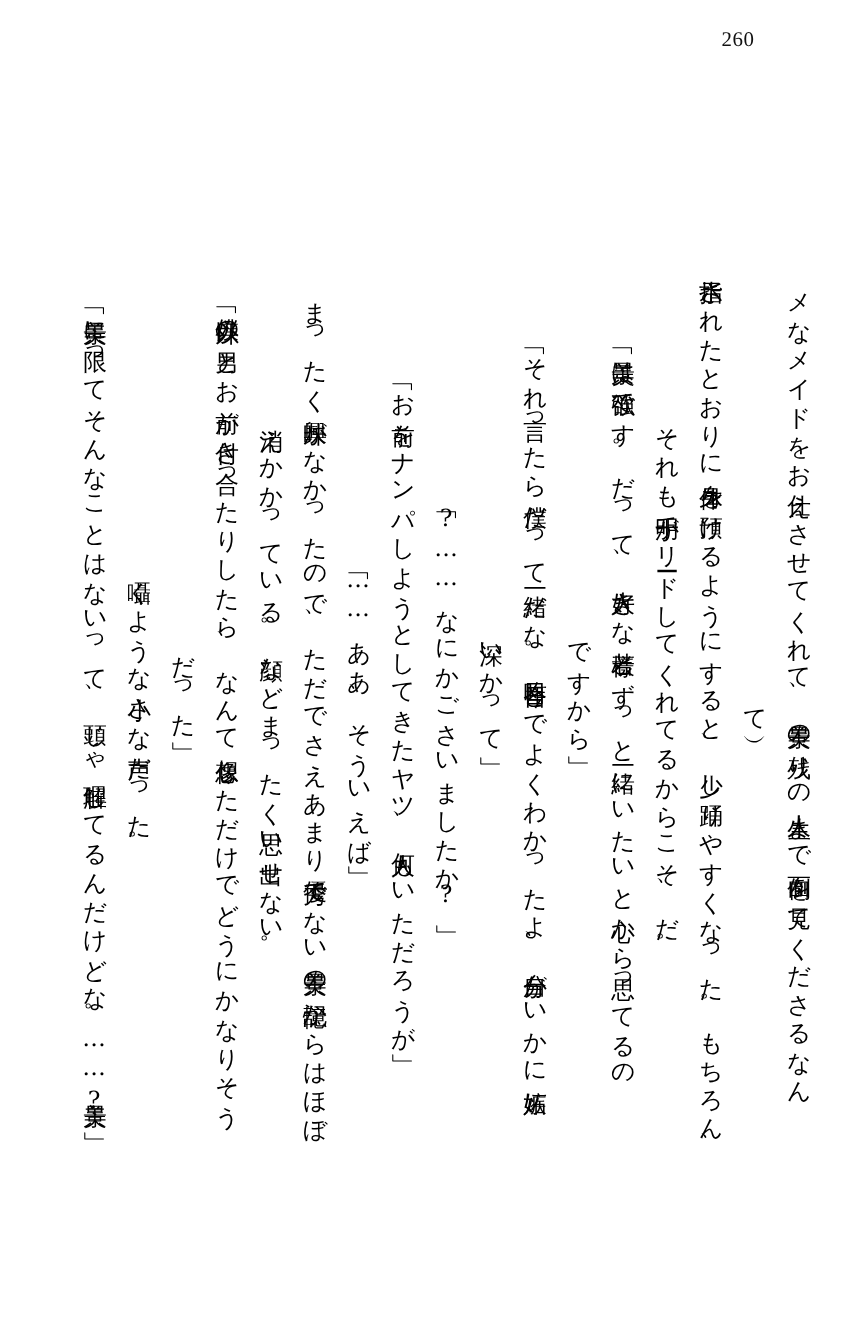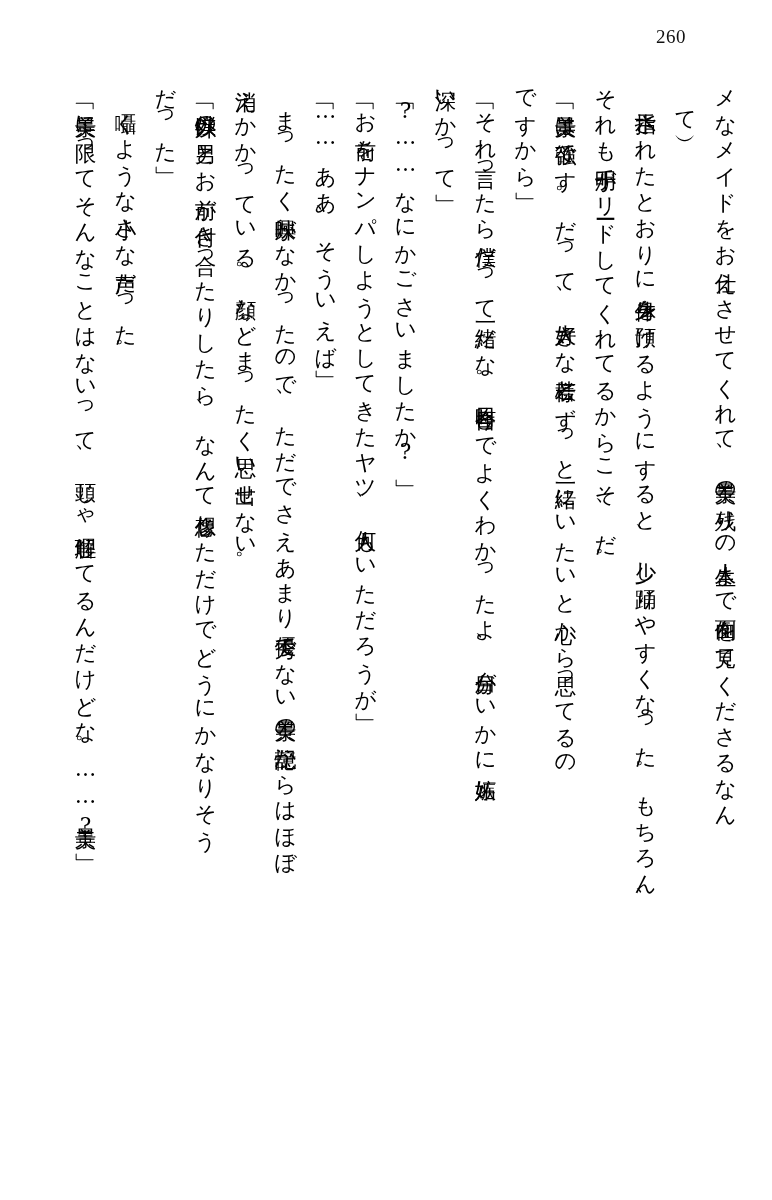--- a/index.html
+++ b/index.html
@@ -13,20 +13,21 @@
     overflow: hidden;
     font-family: "Liberation Serif", "DejaVu Serif", serif;
     color: #000000;
   }
 
   #page {
     position: relative;
     width: 772px;
     height: 1200px;
     background: #ffffff;
+    text-align: center;
   }
 
   
   #page-number {
     position: absolute;
     top: 26px;
     right: 86px;
     font-size: 19px;
     letter-spacing: 0.5px;
     color: #111111;

